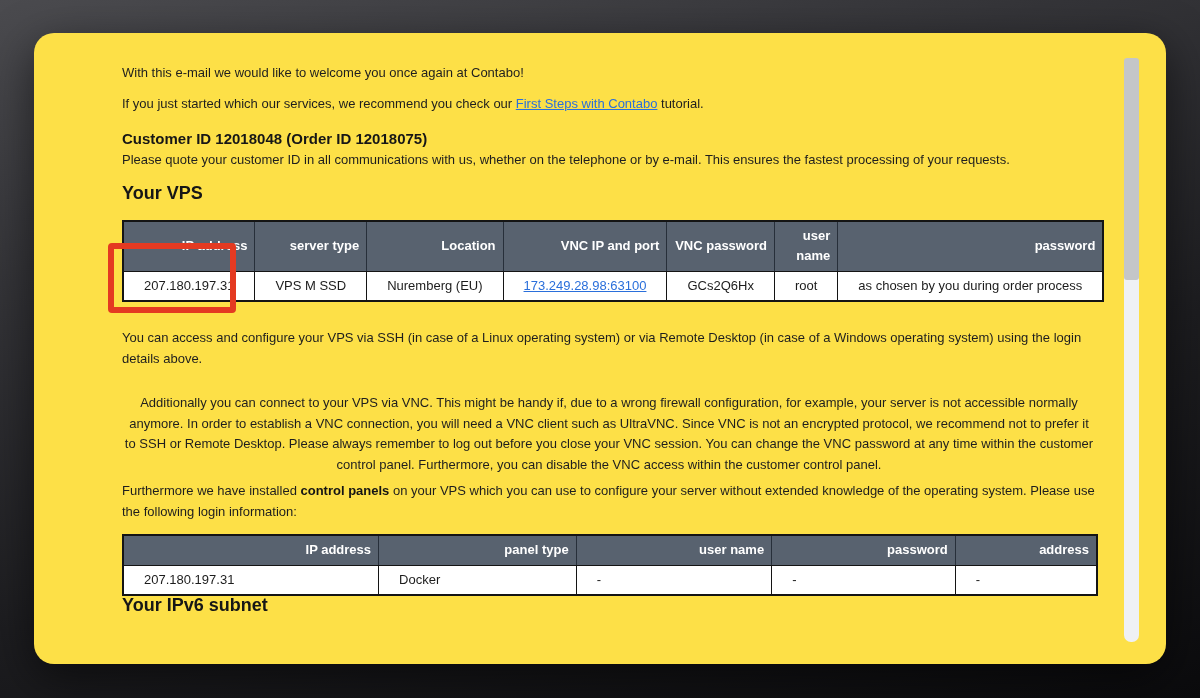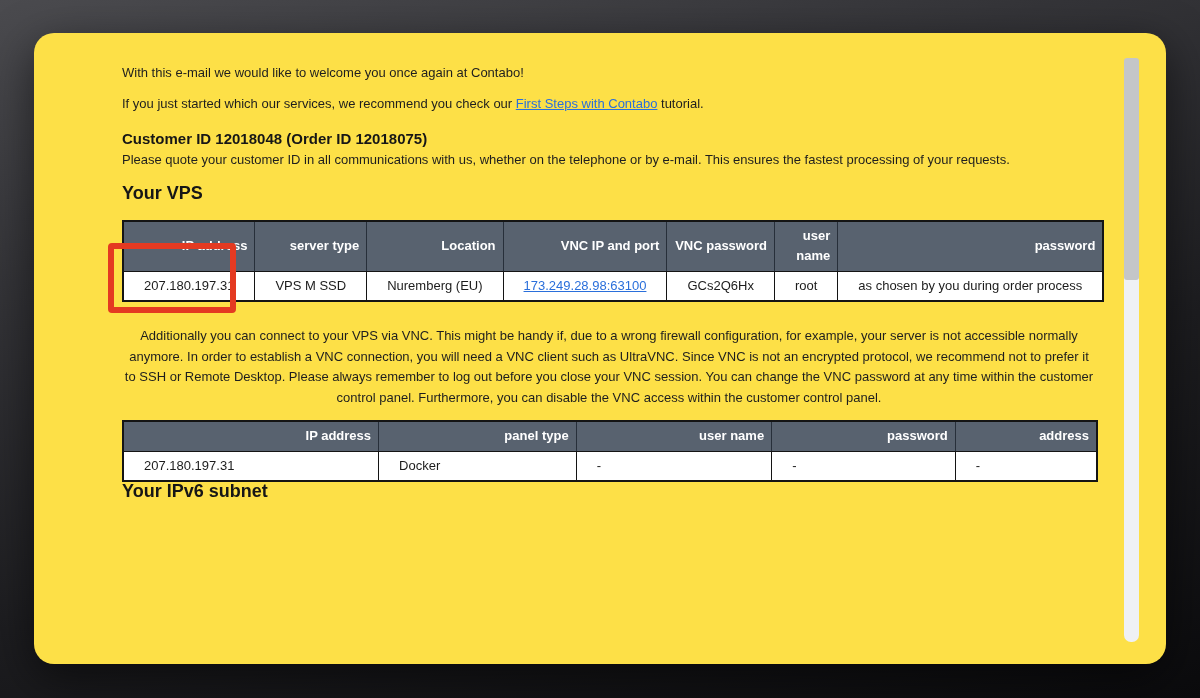--- a/index.html
+++ b/index.html
@@ -146,23 +146,25 @@
         <td>VPS M SSD</td>
         <td>Nuremberg (EU)</td>
         <td><a class="link">173.249.28.98:63100</a></td>
         <td>GCs2Q6Hx</td>
         <td>root</td>
         <td>as chosen by you during order process</td>
       </tr>
     </tbody>
       </table>
 
+    <p class="p-access">You can access and configure your VPS via SSH (in case of a Linux operating system) or via Remote Desktop (in case of a Windows operating system) using the login details above.</p>
 
     <p class="p-vnc">Additionally you can connect to your VPS via VNC. This might be handy if, due to a wrong firewall configuration, for example, your server is not accessible normally anymore. In order to establish a VNC connection, you will need a VNC client such as UltraVNC. Since VNC is not an encrypted protocol, we recommend not to prefer it to SSH or Remote Desktop. Please always remember to log out before you close your VNC session. You can change the VNC password at any time within the customer control panel. Furthermore, you can disable the VNC access within the customer control panel.</p>
 
+    <p class="p-panels"><span>Furthermore we have installed </span><b>control panels</b><span> on your VPS which you can use to configure your server without extended knowledge of the operating system. Please use the following login information:</span></p>
 
     <table class="t-panel">
       <colgroup>
         <col style="width:256px">
           <col style="width:198px">
           <col style="width:196px">
           <col style="width:184px">
           <col style="width:142px">
       </colgroup>
       <tbody>

